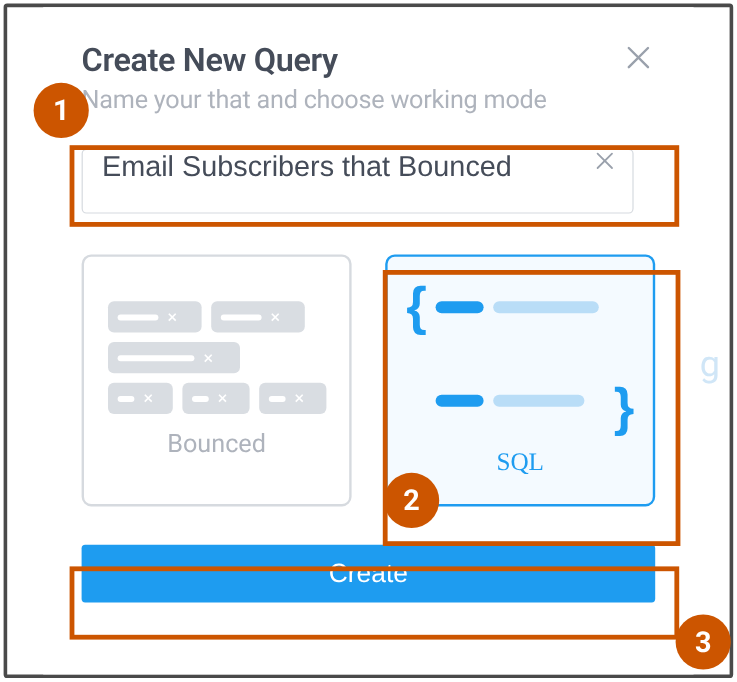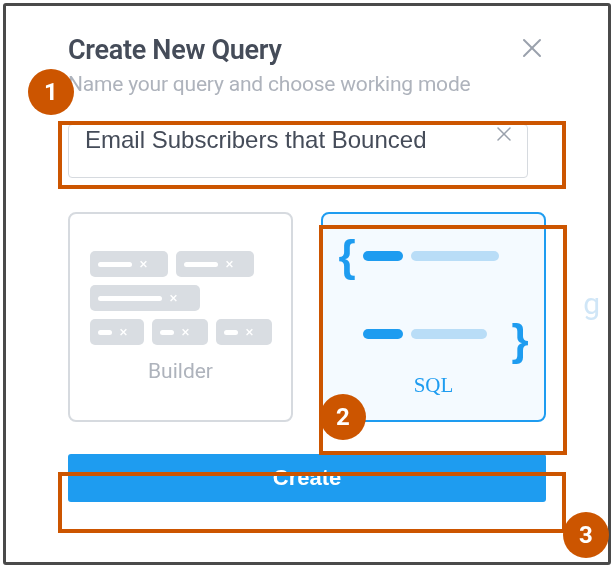--- a/index.html
+++ b/index.html
@@ -143,21 +143,20 @@
   .create-btn {
     margin-top: 32px;
     width: 100%;
     height: 48px;
     background: #1e9cf0;
     color: #fff;
     border: none;
     border-radius: 3px;
     font-size: 22px;
     cursor: pointer;
-    font-weight: bold;
   }
 
   
   .hl { position:absolute; border:4px solid #cc5500; pointer-events:none; }
   .hl1 { top:115px; left:52px; width:508px; height:68px; }
   .hl2 { top:219px; left:313px; width:248px; height:230px; }
   .hl3 { top:466px; left:52px; width:508px; height:61px; }
   .badge {
     position:absolute;
     width:46px; height:46px; border-radius:50%;
@@ -177,21 +176,21 @@
 </style>
 </head>
 <body>
 
 <div class="frame">
   <span class="bg-hint">g</span>
 
   <div class="modal">
 
     <div class="title">Create New Query</div>
-    <div class="subtitle">Name your query and choose working mode</div>
+    <div class="subtitle">Name your that and choose working mode</div>
 
     <div class="close-x">
       <svg viewBox="0 0 24 24" stroke="currentColor" stroke-width="2" fill="none" stroke-linecap="round">
         <line x1="4" y1="4" x2="20" y2="20"></line>
           <line x1="20" y1="4" x2="4" y2="20"></line>
       </svg>
     </div>
 
     <div class="name-row">
       <input class="name-input" type="text" value="Email Subscribers that Bounced" style="">
@@ -231,21 +230,21 @@
             <span class="chip c5">
                 <span class="bar"></span>
                 <span class="x">×</span>
               </span>
             <span class="chip c6">
                 <span class="bar"></span>
                 <span class="x">×</span>
               </span>
           </div>
         </div>
-        <div class="card-label">Builder</div>
+        <div class="card-label">Bounced</div>
       </div>
 
       <div class="card selected">
         <div class="sql-graphic">
           <span class="brace open">{</span>
           <div class="code-lines">
             <div class="cl">
                 <span class="line dk l1a"></span>
                 <span class="line lt l1b"></span>
               </div>

